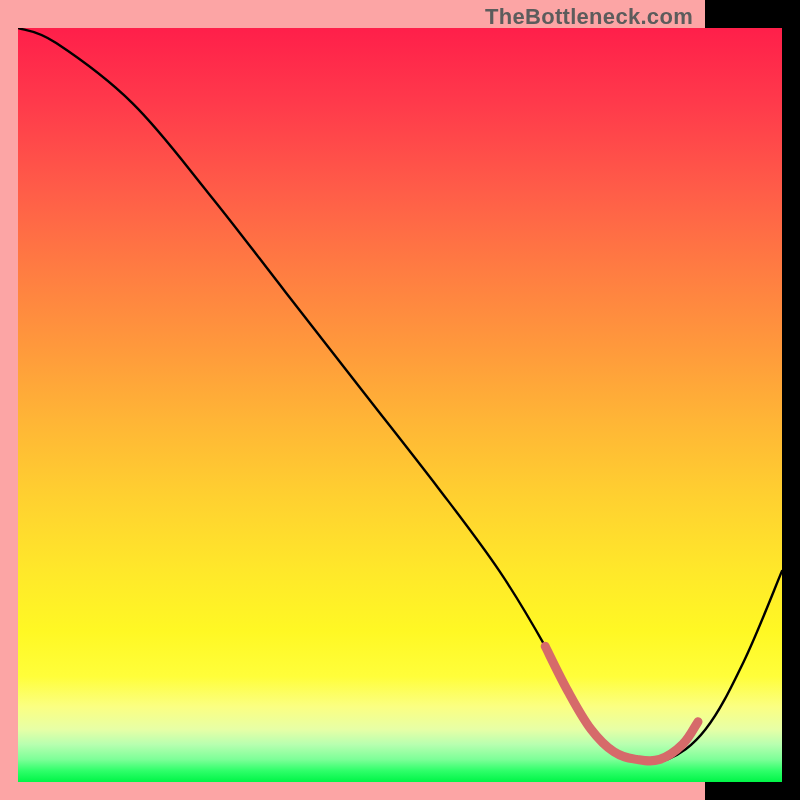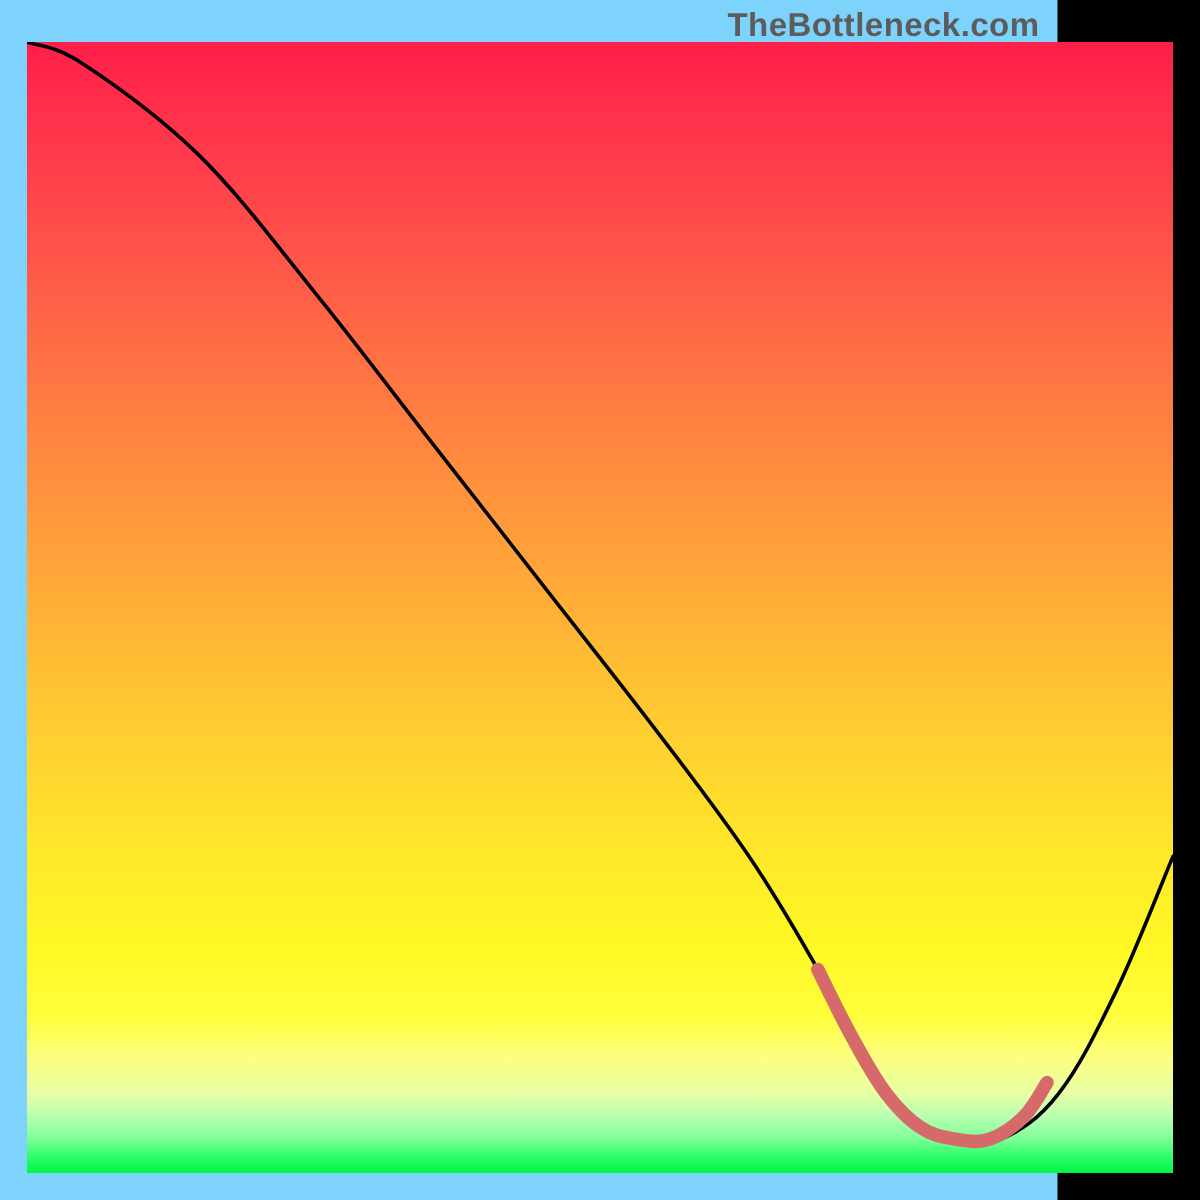--- a/index.html
+++ b/index.html
@@ -8,21 +8,21 @@
     width: 800px;
     height: 800px;
     background: #000000;
     font-family: Arial, Helvetica, sans-serif;
     overflow: hidden;
   }
   .frame {
     position: relative;
     width: 705px;
     height: 800px;
-    background: #7dd3fc;
+    background: #fca5a5;
   }
   .watermark {
     position: absolute;
     top: 4px;
     right: 12px;
     color: #5c5c5c;
     font-size: 22px;
     font-weight: 600;
     letter-spacing: 0.3px;
     z-index: 4;

